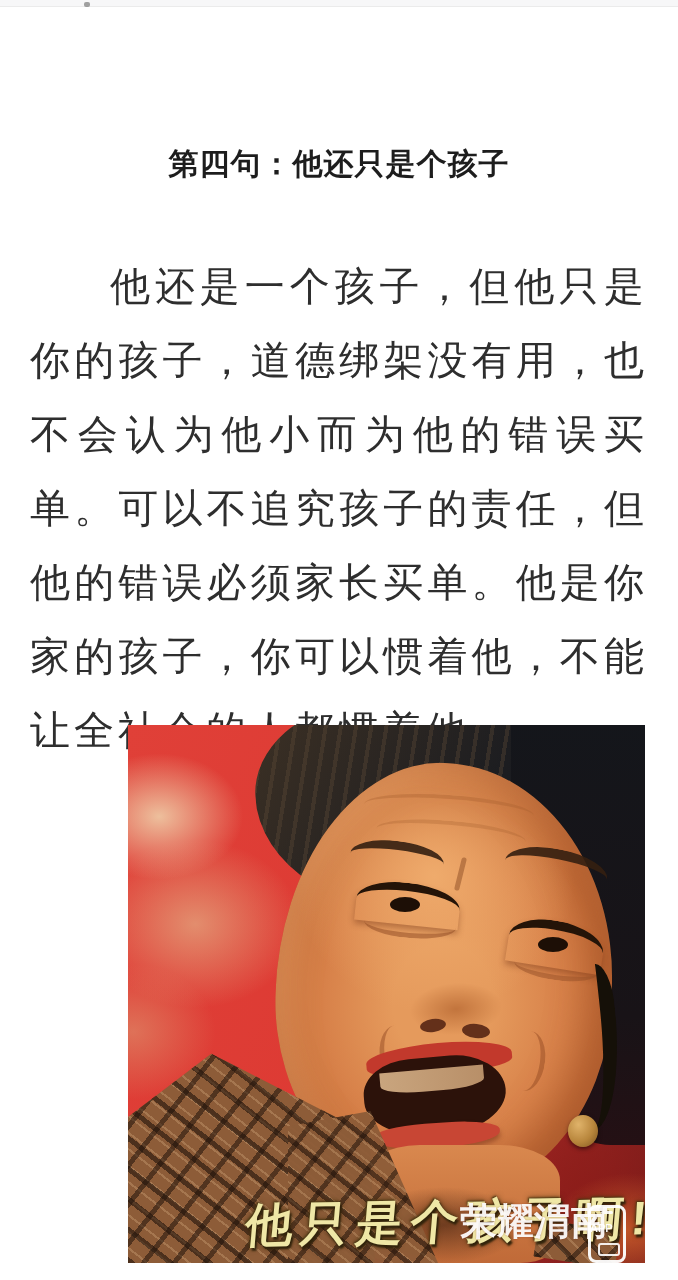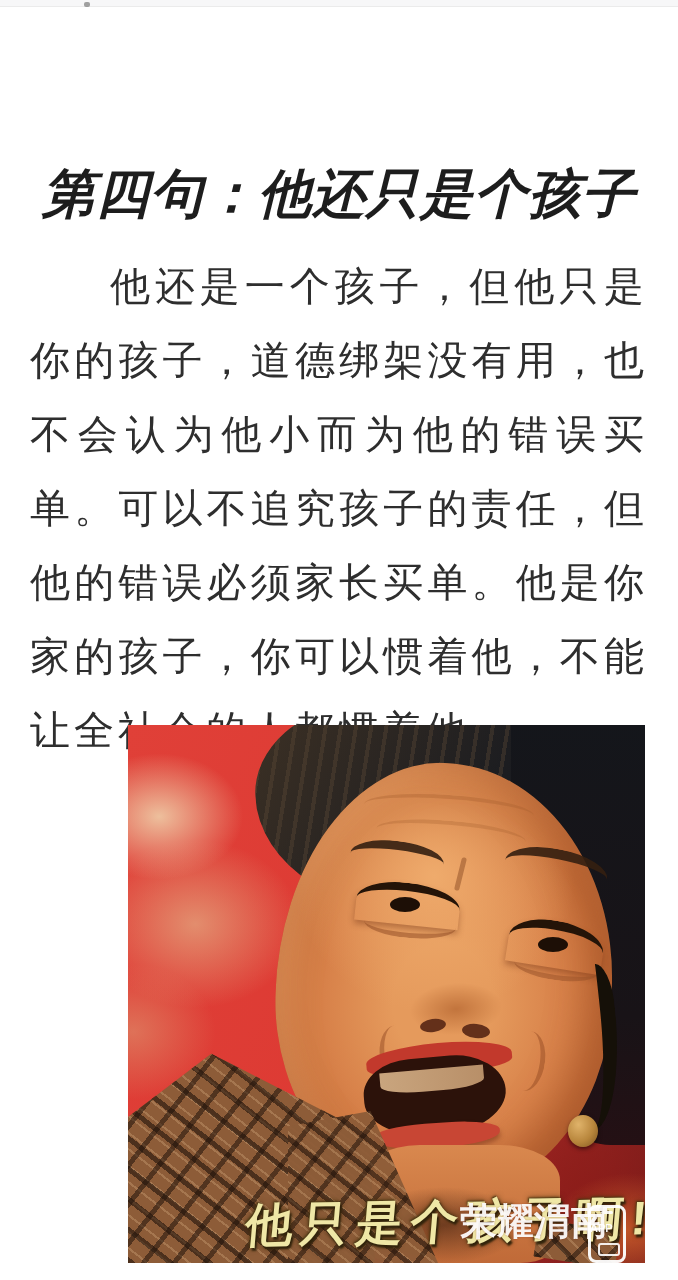--- a/index.html
+++ b/index.html
@@ -13,22 +13,22 @@
     position:absolute;left:0;top:0;width:678px;height:6px;
     background:#f7f7f8;border-bottom:1px solid #ebebeb;
   }
   .scroll-artifact{
     position:absolute;left:84px;top:2px;width:6px;height:5px;
     background:#8a8a8a;border-radius:2px;opacity:.8;
   }
   
   .heading{
     position:absolute;left:0;top:126px;width:678px;
-    text-align:center;font-size:53px;font-weight:bold;color:#1d1d1d;
-    letter-spacing:1px;line-height:1.2;font-style:italic;
+    text-align:center;font-size:30px;font-weight:bold;color:#1d1d1d;
+    letter-spacing:1px;line-height:1.2;
   }
   .paragraph{
     position:absolute;left:30px;top:209px;width:618px;
     font-size:40px;color:#2e2e2e;line-height:74px;
     letter-spacing:4px;text-align:justify;text-justify:inter-character;
     text-indent:2em;font-weight:400;
   }
   
   .photo{
     position:absolute;left:128px;top:725px;width:517px;height:538px;

